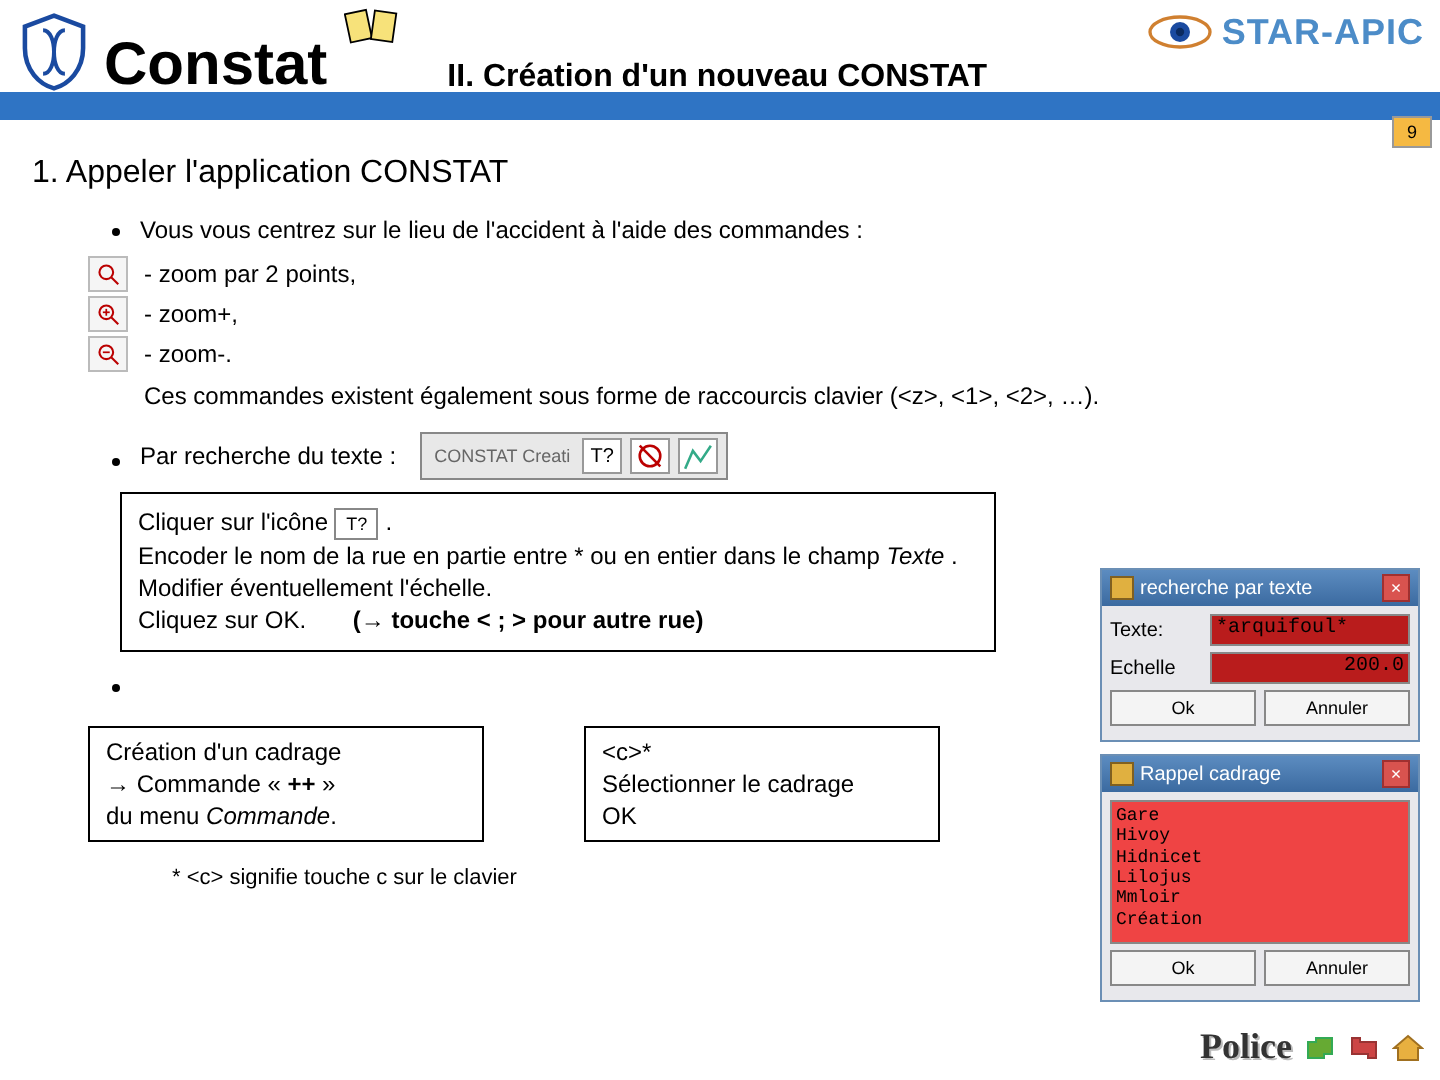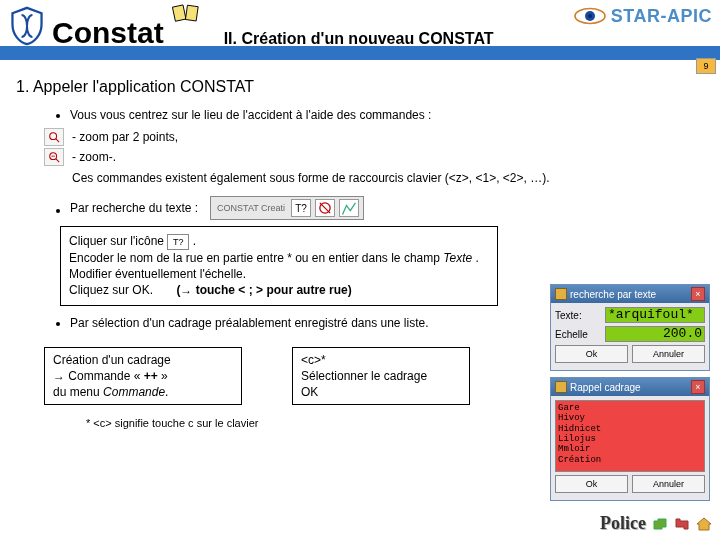--- a/index.html
+++ b/index.html
@@ -201,24 +201,24 @@
     font-size: 9px;
     text-align: center;
     line-height: 12px;
     border: 1px solid #a03030;
   }
   .dlg-body { padding: 4px; background: #e8e8ec; }
   .dlg-row { display: flex; gap: 4px; margin-bottom: 3px; align-items: center; }
   .dlg-label { width: 46px; }
   .dlg-field {
     flex: 1;
-    background: #84cc16;
+    background: #b91c1c;
     border: 1px solid #888;
     height: 14px;
-    font-size: 13px;
+    font-size: 10px;
     padding: 0 2px;
     line-height: 14px;
     font-family: "Courier New", monospace;
   }
   .dlg-btn {
     border: 1px solid #888;
     background: #f4f4f4;
     height: 16px;
     font-size: 9px;
     flex: 1;
@@ -314,20 +314,31 @@
   </div>
 
   <div class="zoom-row">
     <div class="zoom-icon">
       <svg viewBox="0 0 14 14">
           <circle cx="6" cy="6" r="4" fill="none" stroke="#b00" stroke-width="1.2"></circle>
           <line x1="9" y1="9" x2="13" y2="13" stroke="#b00" stroke-width="1.2"></line>
         </svg>
     </div>
     <div>- zoom par 2 points,</div>
+  </div>
+  <div class="zoom-row">
+    <div class="zoom-icon">
+      <svg viewBox="0 0 14 14">
+          <circle cx="6" cy="6" r="4" fill="none" stroke="#b00" stroke-width="1.2"></circle>
+          <line x1="9" y1="9" x2="13" y2="13" stroke="#b00" stroke-width="1.2"></line>
+          <line x1="4" y1="6" x2="8" y2="6" stroke="#b00"></line>
+          <line x1="6" y1="4" x2="6" y2="8" stroke="#b00"></line>
+        </svg>
+    </div>
+    <div>- zoom+,</div>
   </div>
   <div class="zoom-row">
     <div class="zoom-icon">
       <svg viewBox="0 0 14 14">
           <circle cx="6" cy="6" r="4" fill="none" stroke="#b00" stroke-width="1.2"></circle>
           <line x1="9" y1="9" x2="13" y2="13" stroke="#b00" stroke-width="1.2"></line>
           <line x1="4" y1="6" x2="8" y2="6" stroke="#b00"></line>
         </svg>
     </div>
     <div>- zoom-.</div>
@@ -365,21 +376,20 @@
     <span class="italic">Texte</span>
     <span>.</span><br>
     <span>Modifier éventuellement l'échelle.</span><br>
     <span>Cliquez sur OK.</span>
     &nbsp;&nbsp;&nbsp;&nbsp;&nbsp;
     <span class="bold">(→ touche  &lt; ; &gt; pour autre rue)</span>
   </div>
 
   <div class="bullet-row" style="margin-top:10px">
     <div class="bullet-dot"></div>
-    <div>Par sélection d'un cadrage préalablement enregistré dans une liste.</div>
   </div>
 
   <div class="lower-row">
     <div class="small-box" style="width:180px">
       <span>Création d'un cadrage</span><br>
       <span>→ Commande « </span><span class="plusplus">++</span><span> »</span><br>
       <span>du menu </span><span class="italic">Commande</span><span>.</span>
     </div>
     <div class="small-box" style="width:160px">
       <span>&lt;c&gt;*</span><br>

